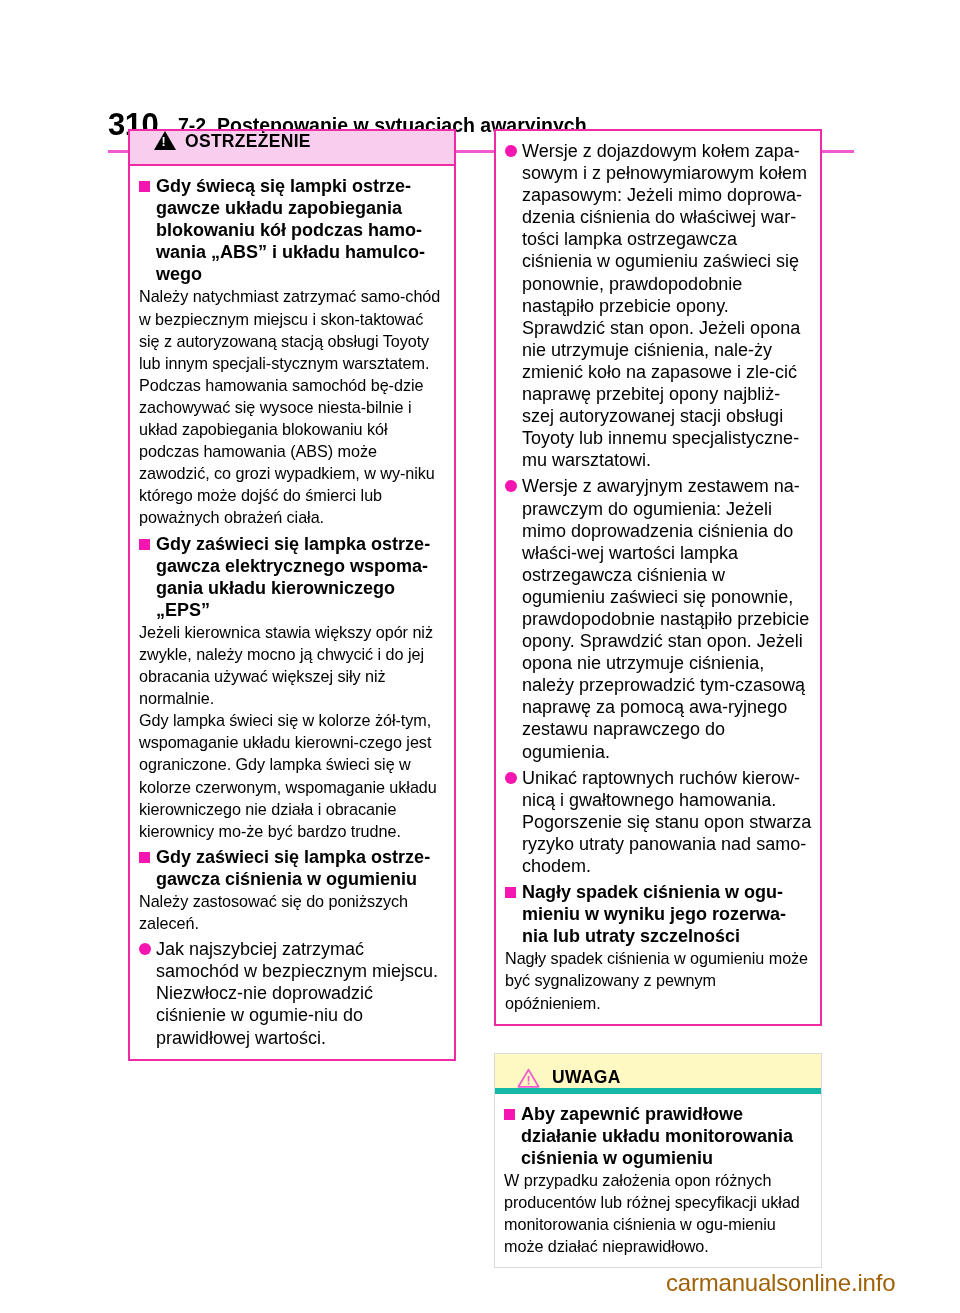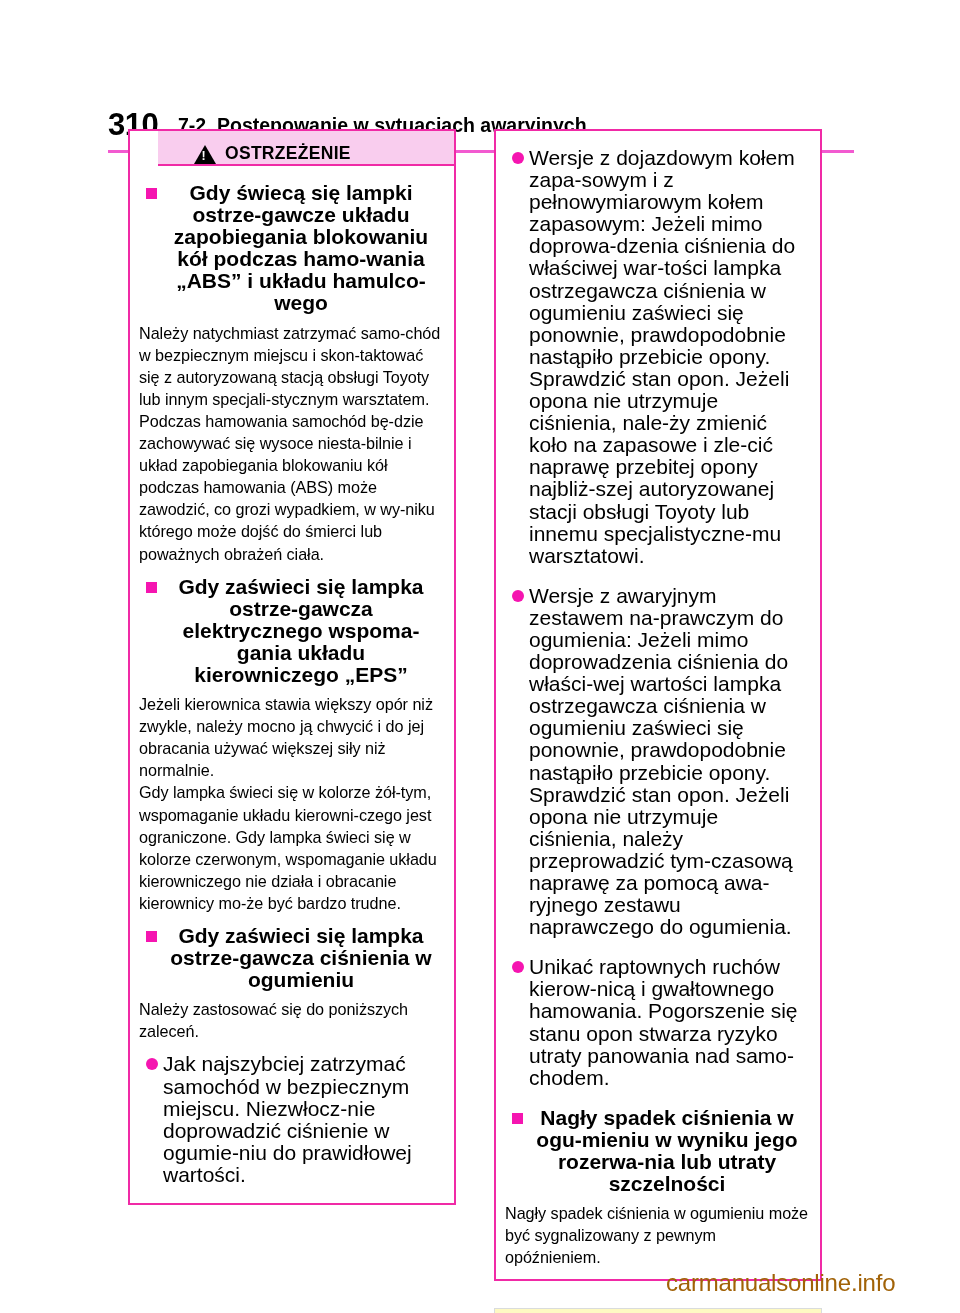--- a/index.html
+++ b/index.html
@@ -69,23 +69,22 @@
   .warn-box {
     border: 2px solid #f02aa6;
     background: #ffffff;
     box-sizing: border-box;
   }
   .warn-head {
     background: #f9cdee;
     border-bottom: 2px solid #f02aa6;
     height: 33px;
     display: flex;
-    align-items: flex-end;
-    padding-left: 36px;
-    margin-left: 28px;
+    align-items: flex-start;
+    padding-left: 24px;
   }
   .warn-head-title {
     font-size: 17.5px;
     font-weight: bold;
     letter-spacing: 0.3px;
     margin-left: 9px;
   }
   .tri-solid {
     width: 0;
     height: 0;
@@ -144,27 +143,26 @@
   .p {
     font-size: 16.2px;
     line-height: 22.1px;
     margin: 0;
     letter-spacing: -0.05px;
   }
   .bullet-sq,
   .bullet-rd {
     position: relative;
     padding-left: 17px;
-    margin: 7px;
-    font-size: 21px;
+    margin: 0;
+    font-size: 18px;
     line-height: 22.1px;
   }
   .bullet-sq {
     font-weight: bold;
-    text-align: center;
   }
   .bullet-sq::before {
     content: "";
     position: absolute;
     left: 0;
     top: 6px;
     width: 11px;
     height: 11px;
     background: #f515b0;
   }
@@ -249,18 +247,19 @@
         <svg width="23" height="20" viewBox="0 0 23 20">
           <path d="M11.5 1.6 L21.6 18.8 L1.4 18.8 Z" fill="none" stroke="#f25ad0" stroke-width="1.8" stroke-linejoin="round"></path>
           <rect x="10.7" y="8.0" width="1.7" height="5.6" fill="#f25ad0"></rect>
           <rect x="10.7" y="14.7" width="1.7" height="1.8" fill="#f25ad0"></rect>
         </svg>
       </span>
       <span class="note-head-title">UWAGA</span>
     </div>
     <div class="note-body">
       <p class="bullet-sq blk">Aby zapewnić prawidłowe działanie układu monitorowania ciśnienia w ogumieniu</p>
+      <p class="p blk">W przypadku założenia opon różnych producentów lub różnej specyfikacji układ monitorowania ciśnienia w ogu-mieniu może działać nieprawidłowo.</p>
     </div>
   </div>
 
 </div>
 
 <div class="watermark">carmanualsonline.info</div>
 
 </body></html>

